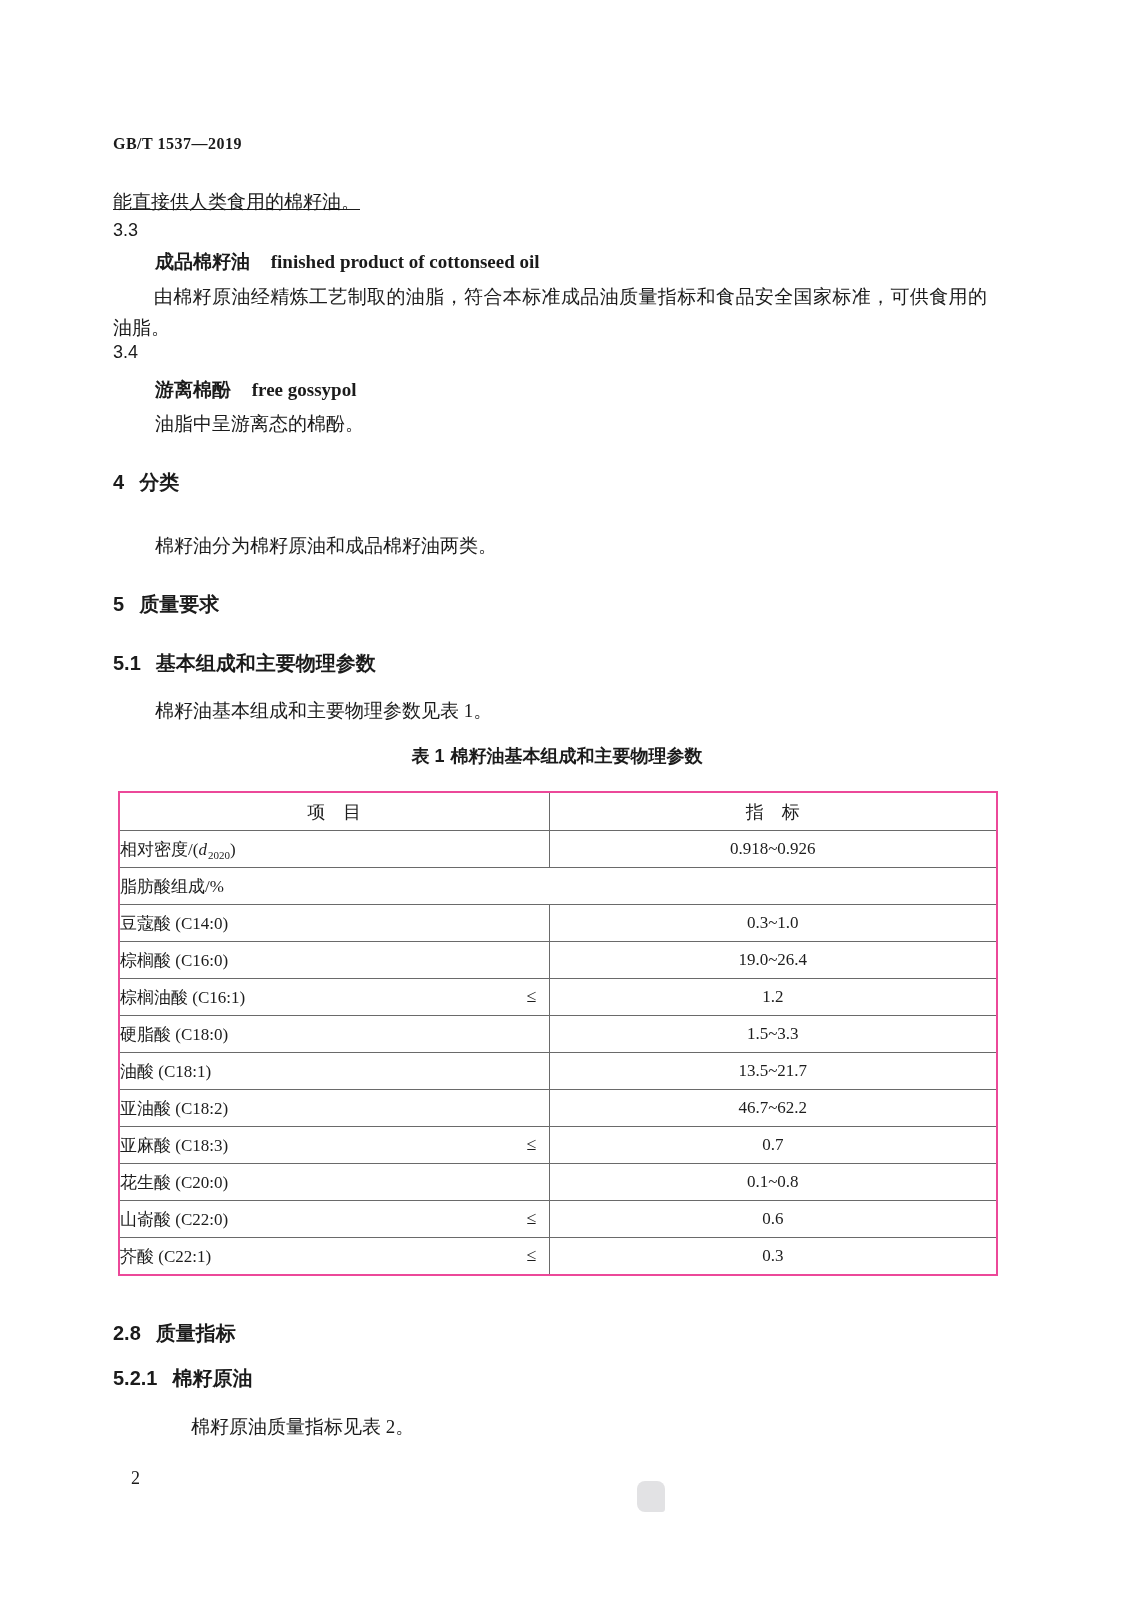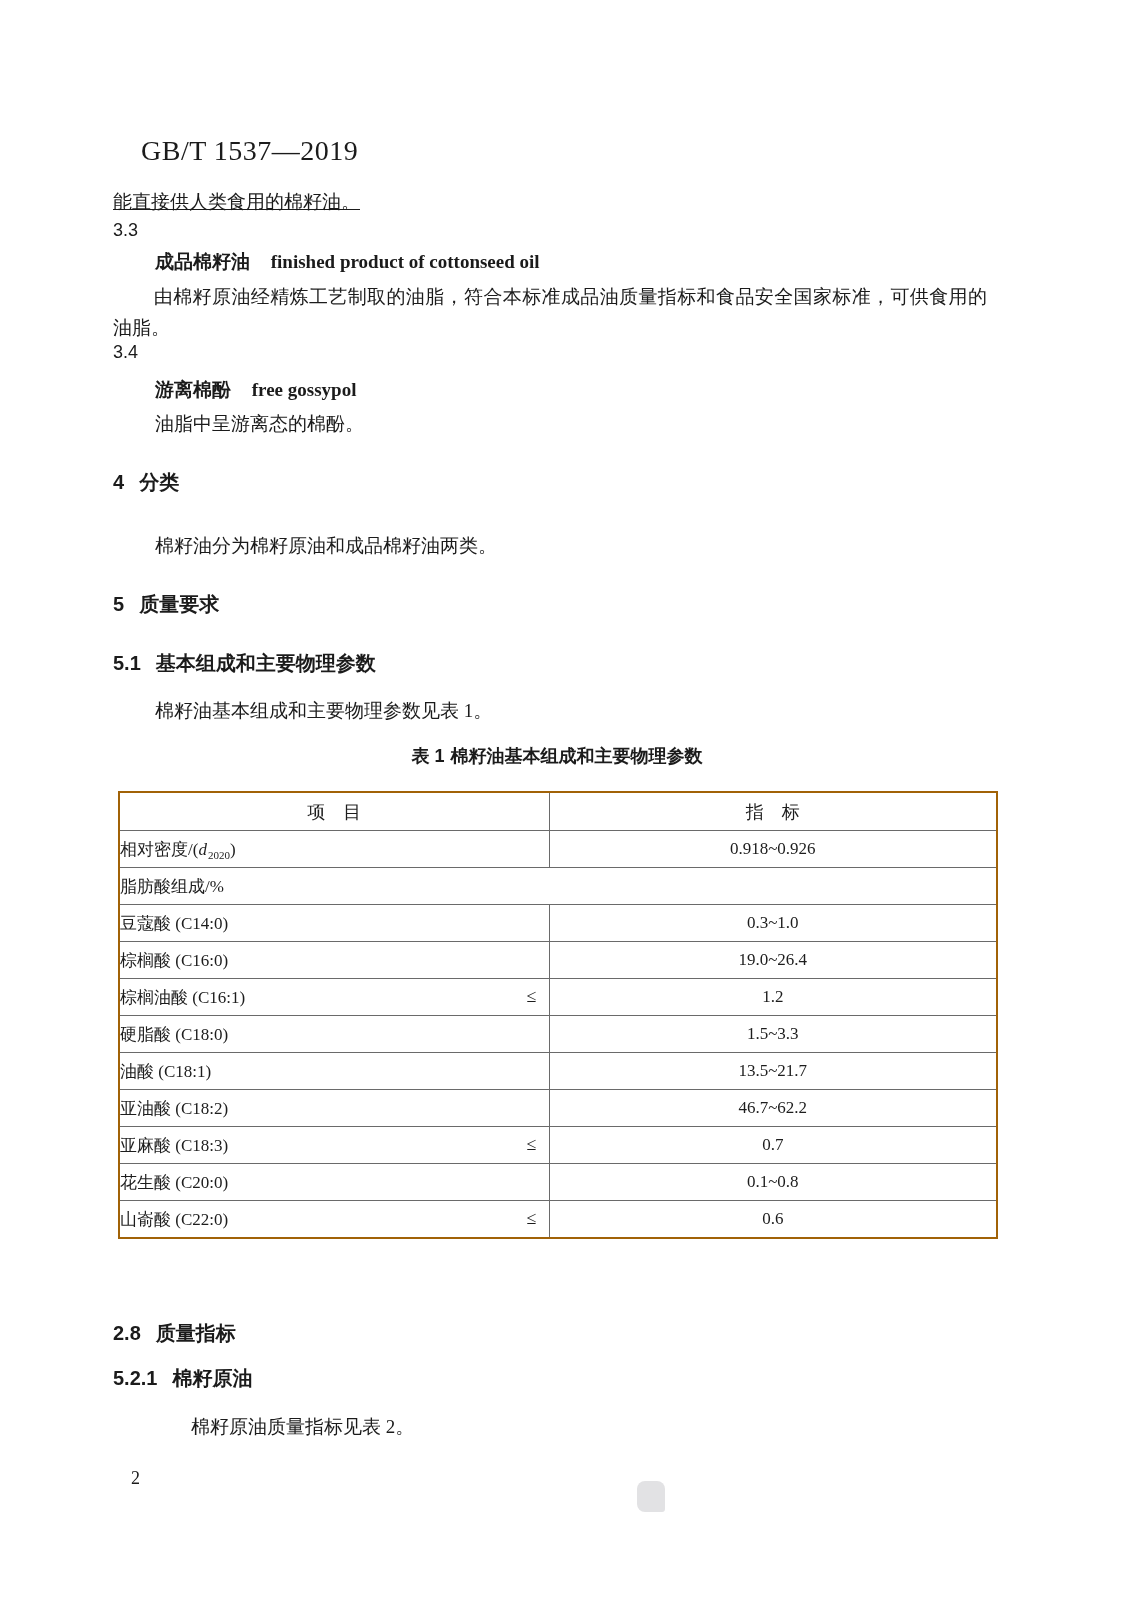--- a/index.html
+++ b/index.html
@@ -2,23 +2,22 @@
 <html><head>
 <meta charset="utf-8">
 <style>
   html,body { margin:0; padding:0; background:#ffffff; }
   .page {
     position:relative; width:1131px; height:1600px; background:#ffffff;
     font-family:"Liberation Serif", serif; color:#1b1b1b; overflow:hidden;
   }
   .doc-code {
     position:absolute; left:113px; top:135px;
-    font-size:28px; font-weight:normal; letter-spacing:0.5px;
+    font-size:16px; font-weight:bold; letter-spacing:0.5px;
     font-family:"Liberation Serif", serif;
-    margin-left:28px;
   }
   .body-text { position:absolute; font-size:19px; line-height:31px; }
   .para-wrap { width:874px; text-indent:2.15em; text-align:justify; }
   .clause-num {
     position:absolute; font-family:"Liberation Sans", sans-serif; font-size:18px;
   }
   .term-line { position:absolute; font-size:19px; font-weight:bold; }
   .term-zh { font-family:Liberation Serif, serif; margin-right:16px;margin-top:24px; }
   .term-en { font-family:"Liberation Serif", serif; }
   .heading {
@@ -27,21 +26,21 @@
   }
   .heading .num { margin-right:15px; }
   .table-caption {
     position:absolute; left:118px; top:744px; width:878px; text-align:center;
     font-family:"Liberation Sans", sans-serif; font-weight:bold; font-size:18px;
   }
   .table-caption .cap-label { margin-right:6px; }
   table.spec-table {
     position:absolute; left:118px; top:791px; width:878px;
     border-collapse:collapse; table-layout:fixed;
-    border:2px solid #a16207;
+    border:2px solid #ec4899;
   }
   .spec-table col.c1 { width:430px; }
   .spec-table col.c2 { width:448px; }
   .spec-table th, .spec-table td {
     border:1px solid #6a6a6a; font-weight:normal; font-size:17px;
     padding:0; color:#1d1d1d;
   }
   .spec-table th { height:37px; text-align:center; font-size:18px; }
   .spec-table td { height:36px; }
   .item-cell { padding-left:16px; position:relative; text-align:left; }
@@ -158,20 +157,24 @@
           <td class="value-cell">0.7</td>
         </tr>
         <tr>
           <td class="item-cell">花生酸 (C20:0)</td>
           <td class="value-cell">0.1~0.8</td>
         </tr>
         <tr>
           <td class="item-cell">山嵛酸 (C22:0)<span class="op">≤</span></td>
           <td class="value-cell">0.6</td>
         </tr>
+        <tr>
+          <td class="item-cell">芥酸 (C22:1)<span class="op">≤</span></td>
+          <td class="value-cell">0.3</td>
+        </tr>
       </tbody>
   </table>
 
   <div class="heading" style="left:113px; top:1320px;">
     <span class="num">2.8</span><span>质量指标</span>
   </div>
 
   <div class="heading" style="left:113px; top:1365px;">
     <span class="num">5.2.1</span><span>棉籽原油</span>
   </div>

